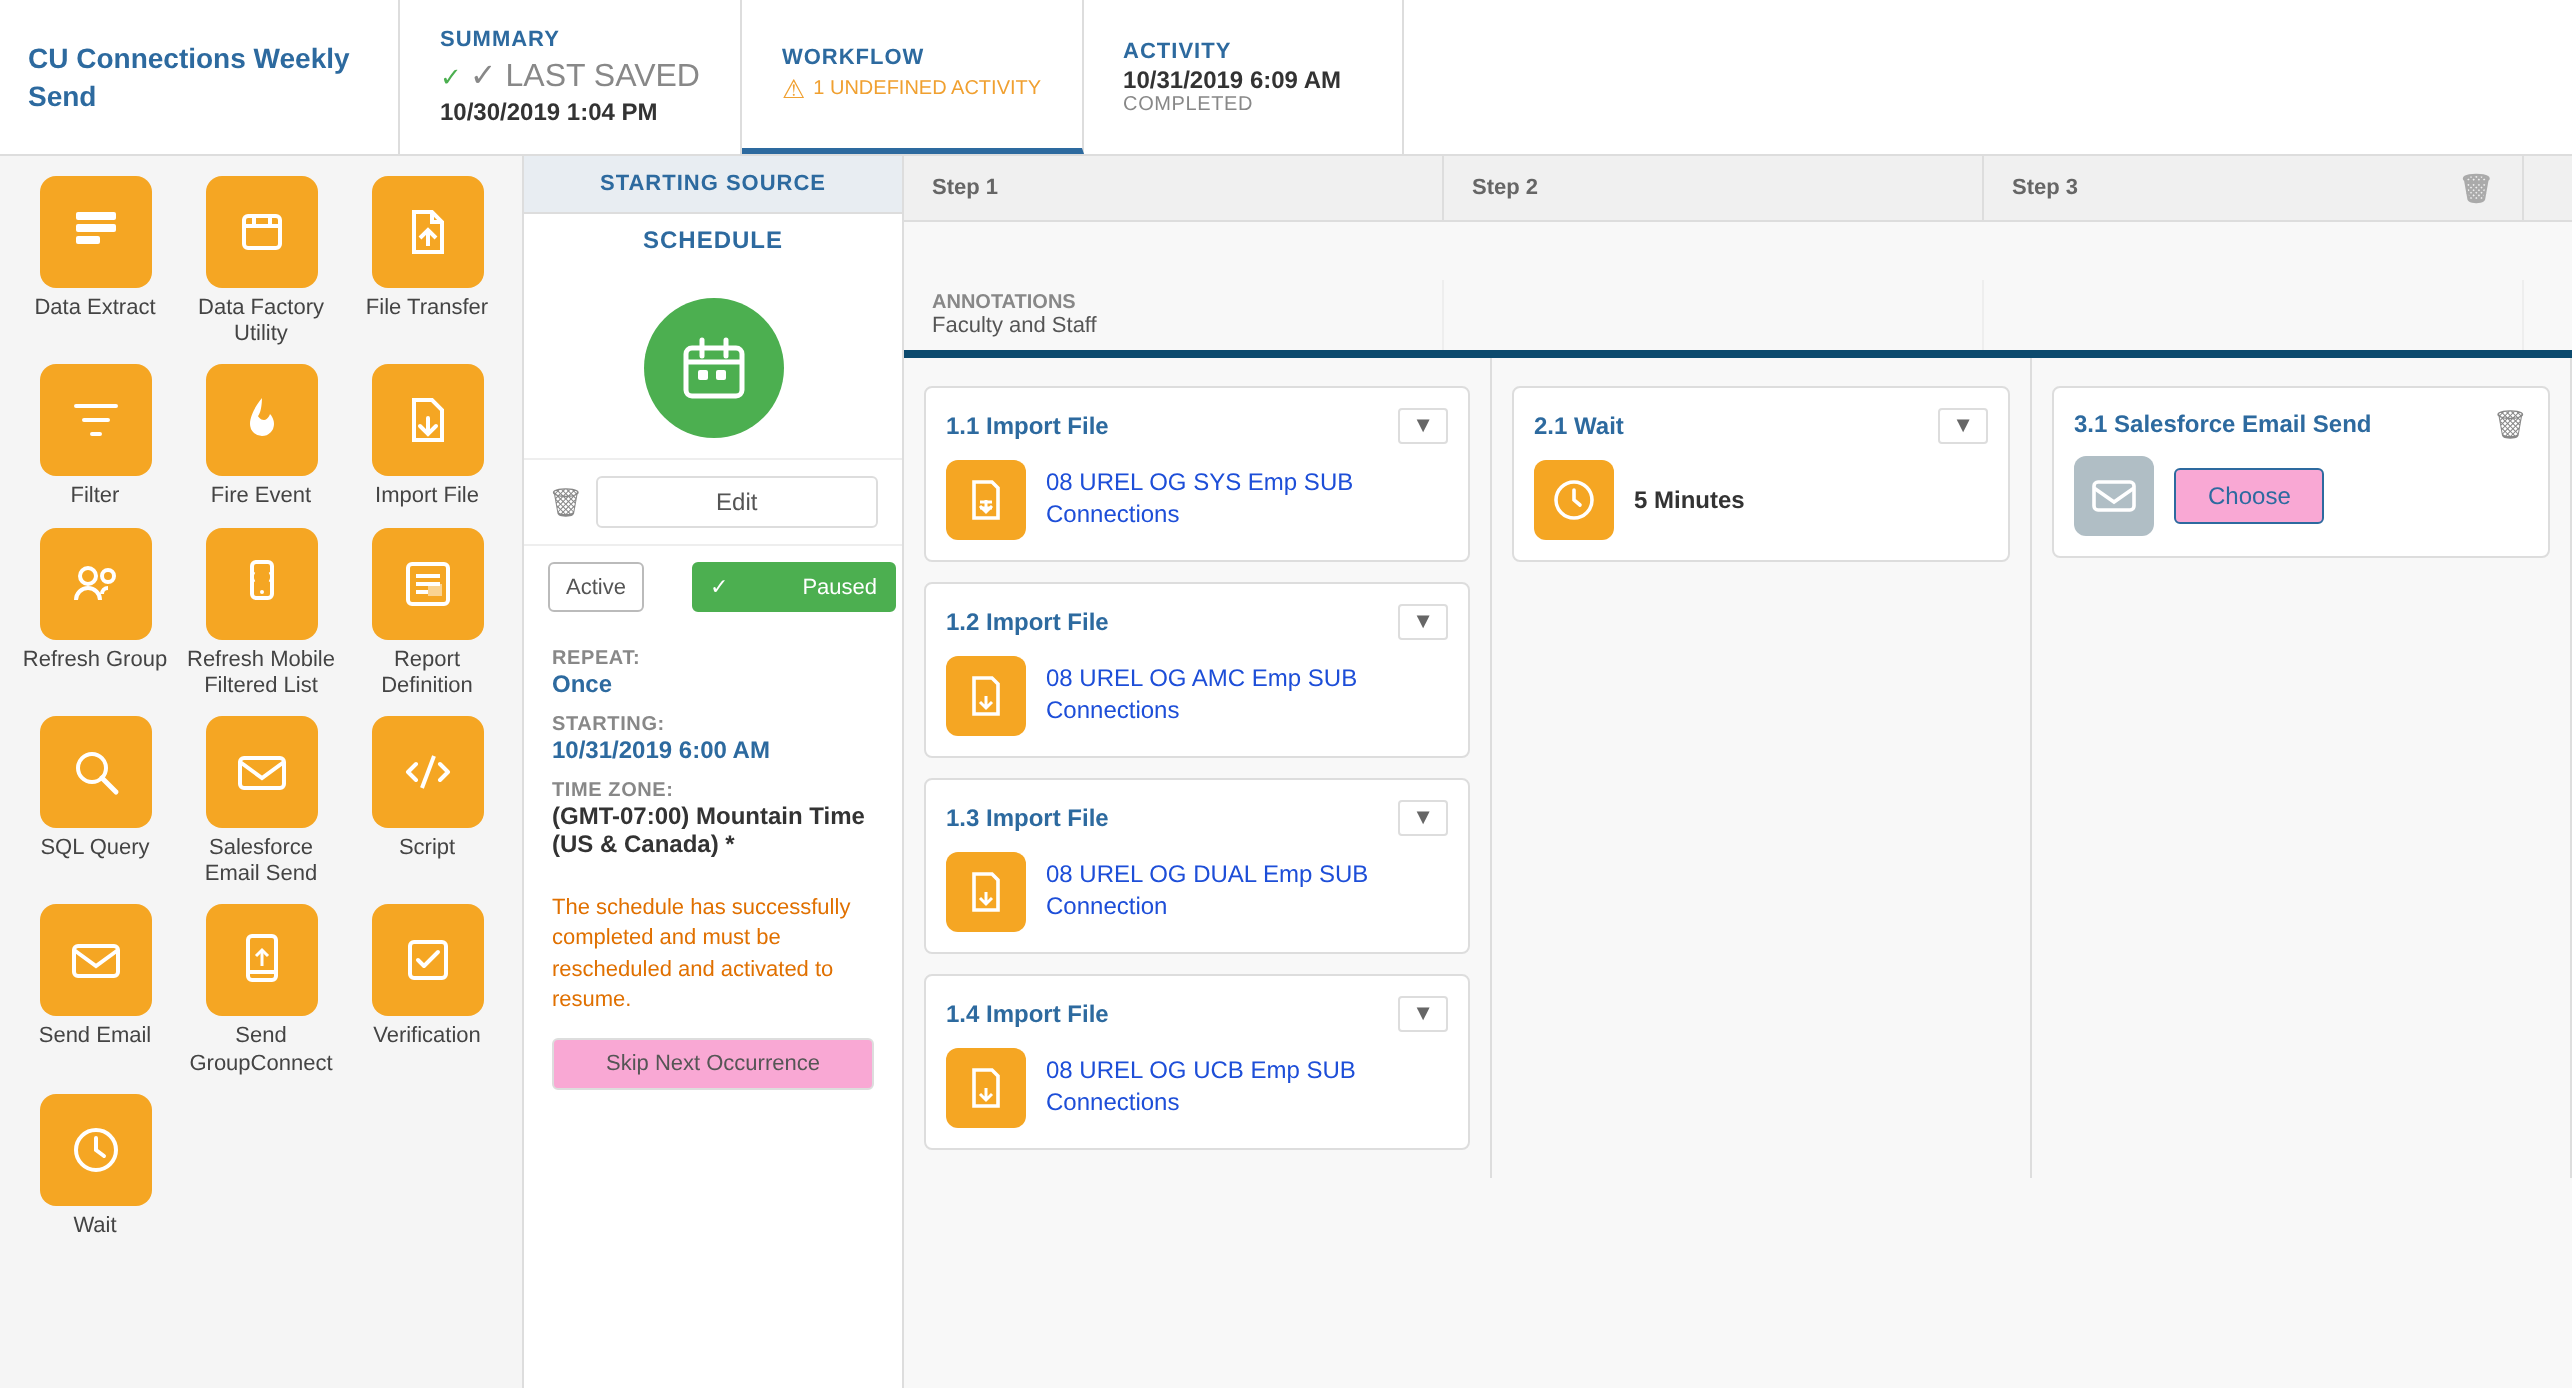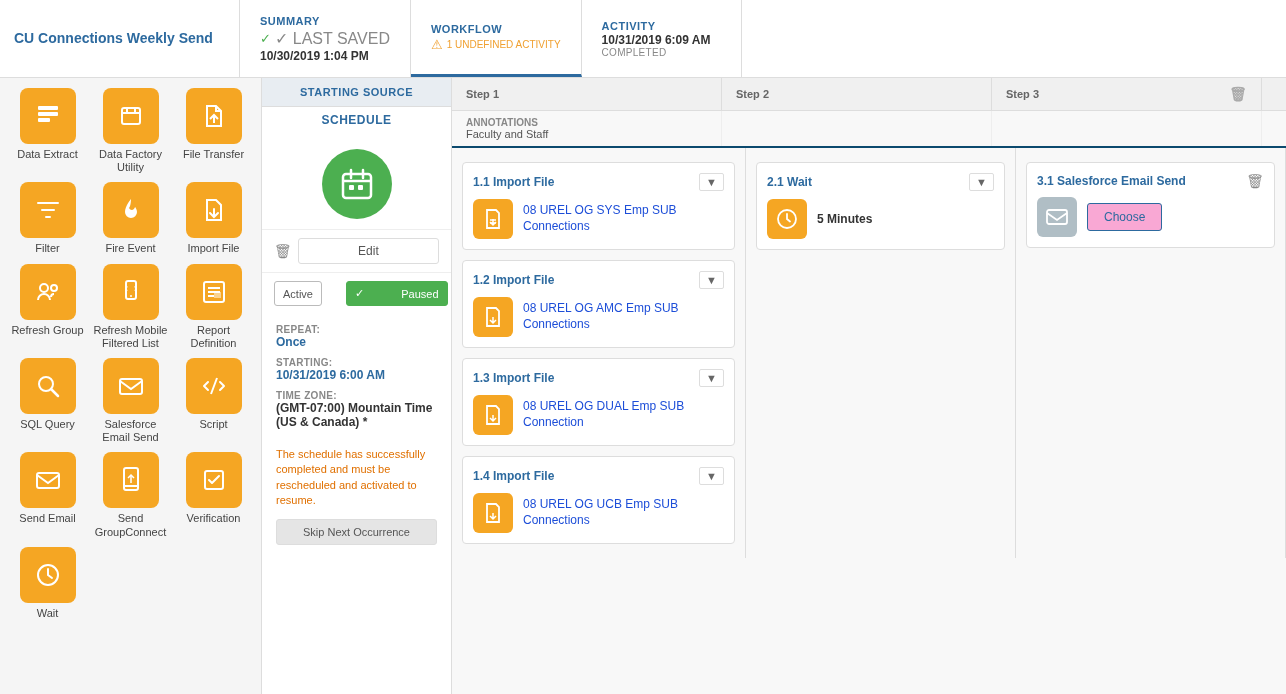--- a/index.html
+++ b/index.html
@@ -6,21 +6,21 @@
     body { font-family: -apple-system, BlinkMacSystemFont, 'Segoe UI', Arial, sans-serif; background: #f0f0f0; font-size: 12px; overflow: hidden; }
 
     
     .top-header {
       display: flex;
       height: 78px;
       background: #fff;
       border-bottom: 1px solid #ddd;
     }
     .header-title {
-      width: 240px;
+      width: 200px;
       padding: 12px 14px;
       border-right: 1px solid #ddd;
       display: flex;
       align-items: center;
     }
     .header-title span {
       font-size: 14px;
       font-weight: 600;
       color: #2d6a9f;
       line-height: 1.3;
@@ -222,21 +222,21 @@
       font-size: 11px;
       color: #e07000;
       line-height: 1.4;
       padding: 0 14px;
       margin-bottom: 10px;
     }
     .skip-btn {
       margin: 0 14px 10px;
       padding: 6px 10px;
       border: 1px solid #ddd;
-      background: #e5e5e5;
+      background: #f9a8d4;
       font-size: 11px;
       color: #555;
       cursor: pointer;
       border-radius: 3px;
       width: calc(100% - 28px);
     }
 
     
     .workflow-area {
       flex: 1;
@@ -267,22 +267,23 @@
     }
     .step-header-cell .delete-icon {
       color: #aaa;
       cursor: pointer;
       font-size: 14px;
     }
 
     
     .annotations-row {
       display: flex;
-      border-bottom: 2px solid #0c4a6e;
+      border-bottom: 4px solid #0c4a6e;
       background: #f8f8f8;
+      margin-top: 29px;
     }
     .annotation-cell {
       min-width: 270px;
       padding: 6px 14px;
       border-right: 1px solid #eee;
       font-size: 10px;
       color: #888;
     }
     .annotation-cell .ann-label {
       font-weight: 700;

